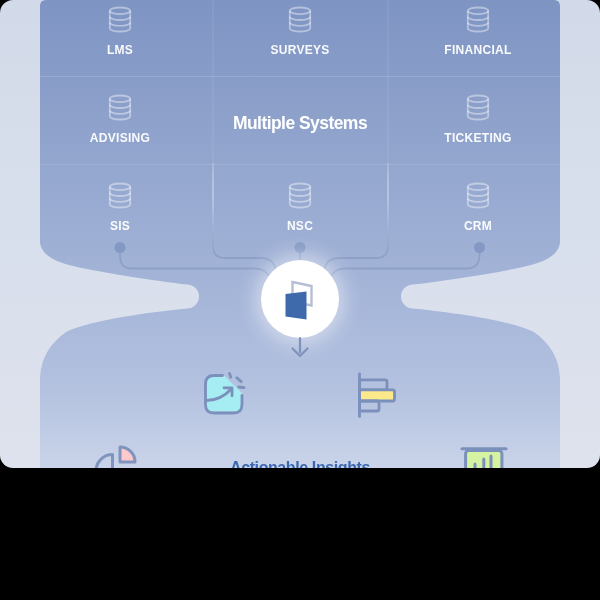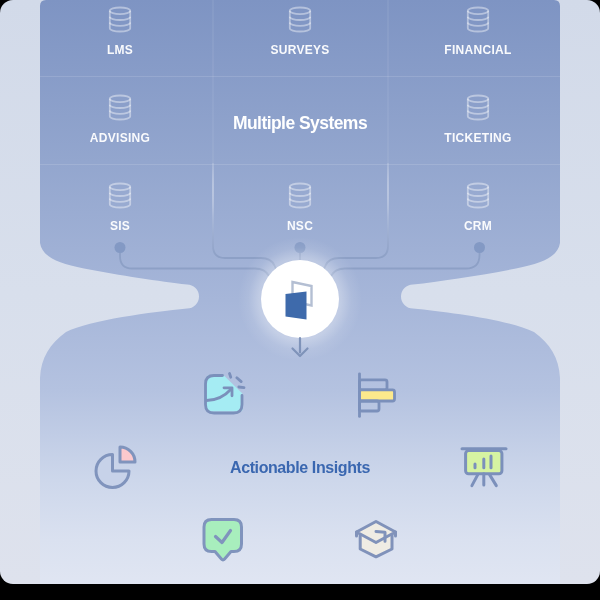--- a/index.html
+++ b/index.html
@@ -1,16 +1,16 @@
 <!DOCTYPE html>
 <html><head>
 <meta charset="utf-8">
 <style>
   html,body{margin:0;padding:0;background:#000;}
-  #page{position:relative;width:600px;height:584px;border-radius:13px;overflow:hidden;
+  #page{position:relative;width:600px;height:468px;border-radius:13px;overflow:hidden;
     background:linear-gradient(180deg,#d2dae9 0%,#d8dfec 50%,#dee2ed 100%);
     font-family:"Liberation Sans",sans-serif;text-decoration:underline;}
   svg{position:absolute;left:0;top:0;}
 </style>
 </head>
 <body>
 <div id="page">
 <svg width="600" height="600" viewBox="0 0 600 600">
   <defs>
     <linearGradient id="funnel" x1="0" y1="0" x2="0" y2="600" gradientUnits="userSpaceOnUse">

